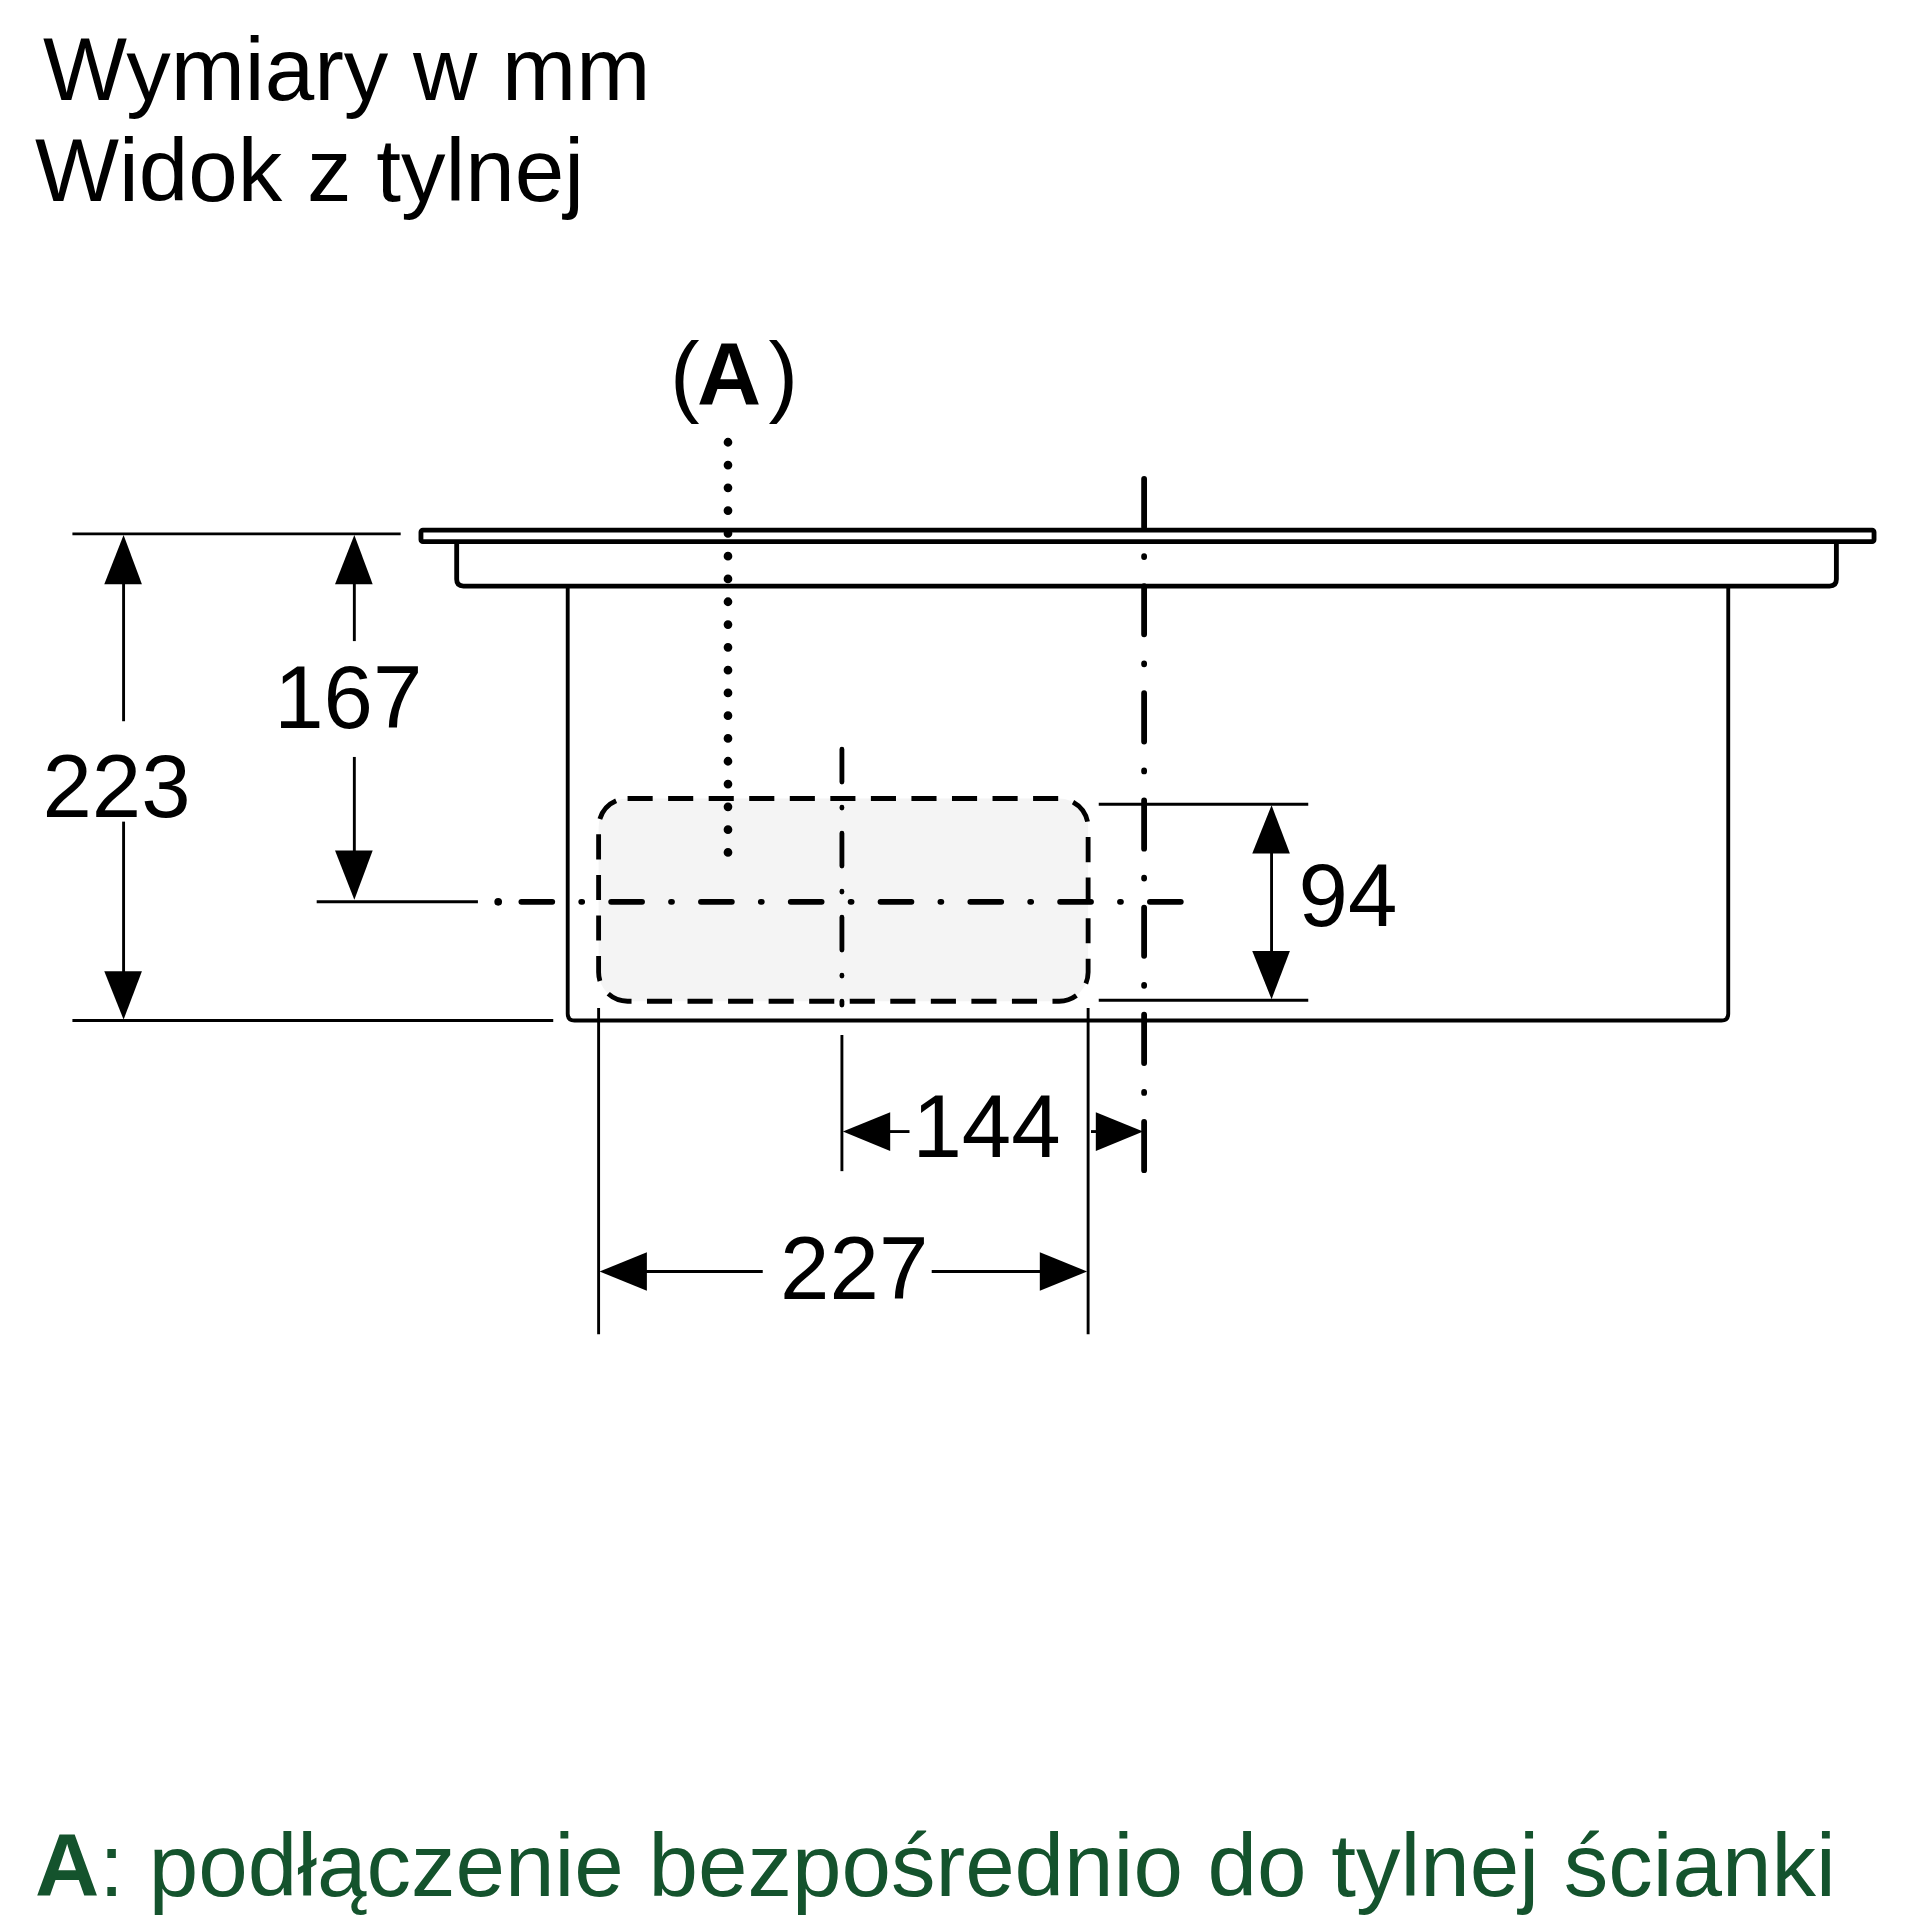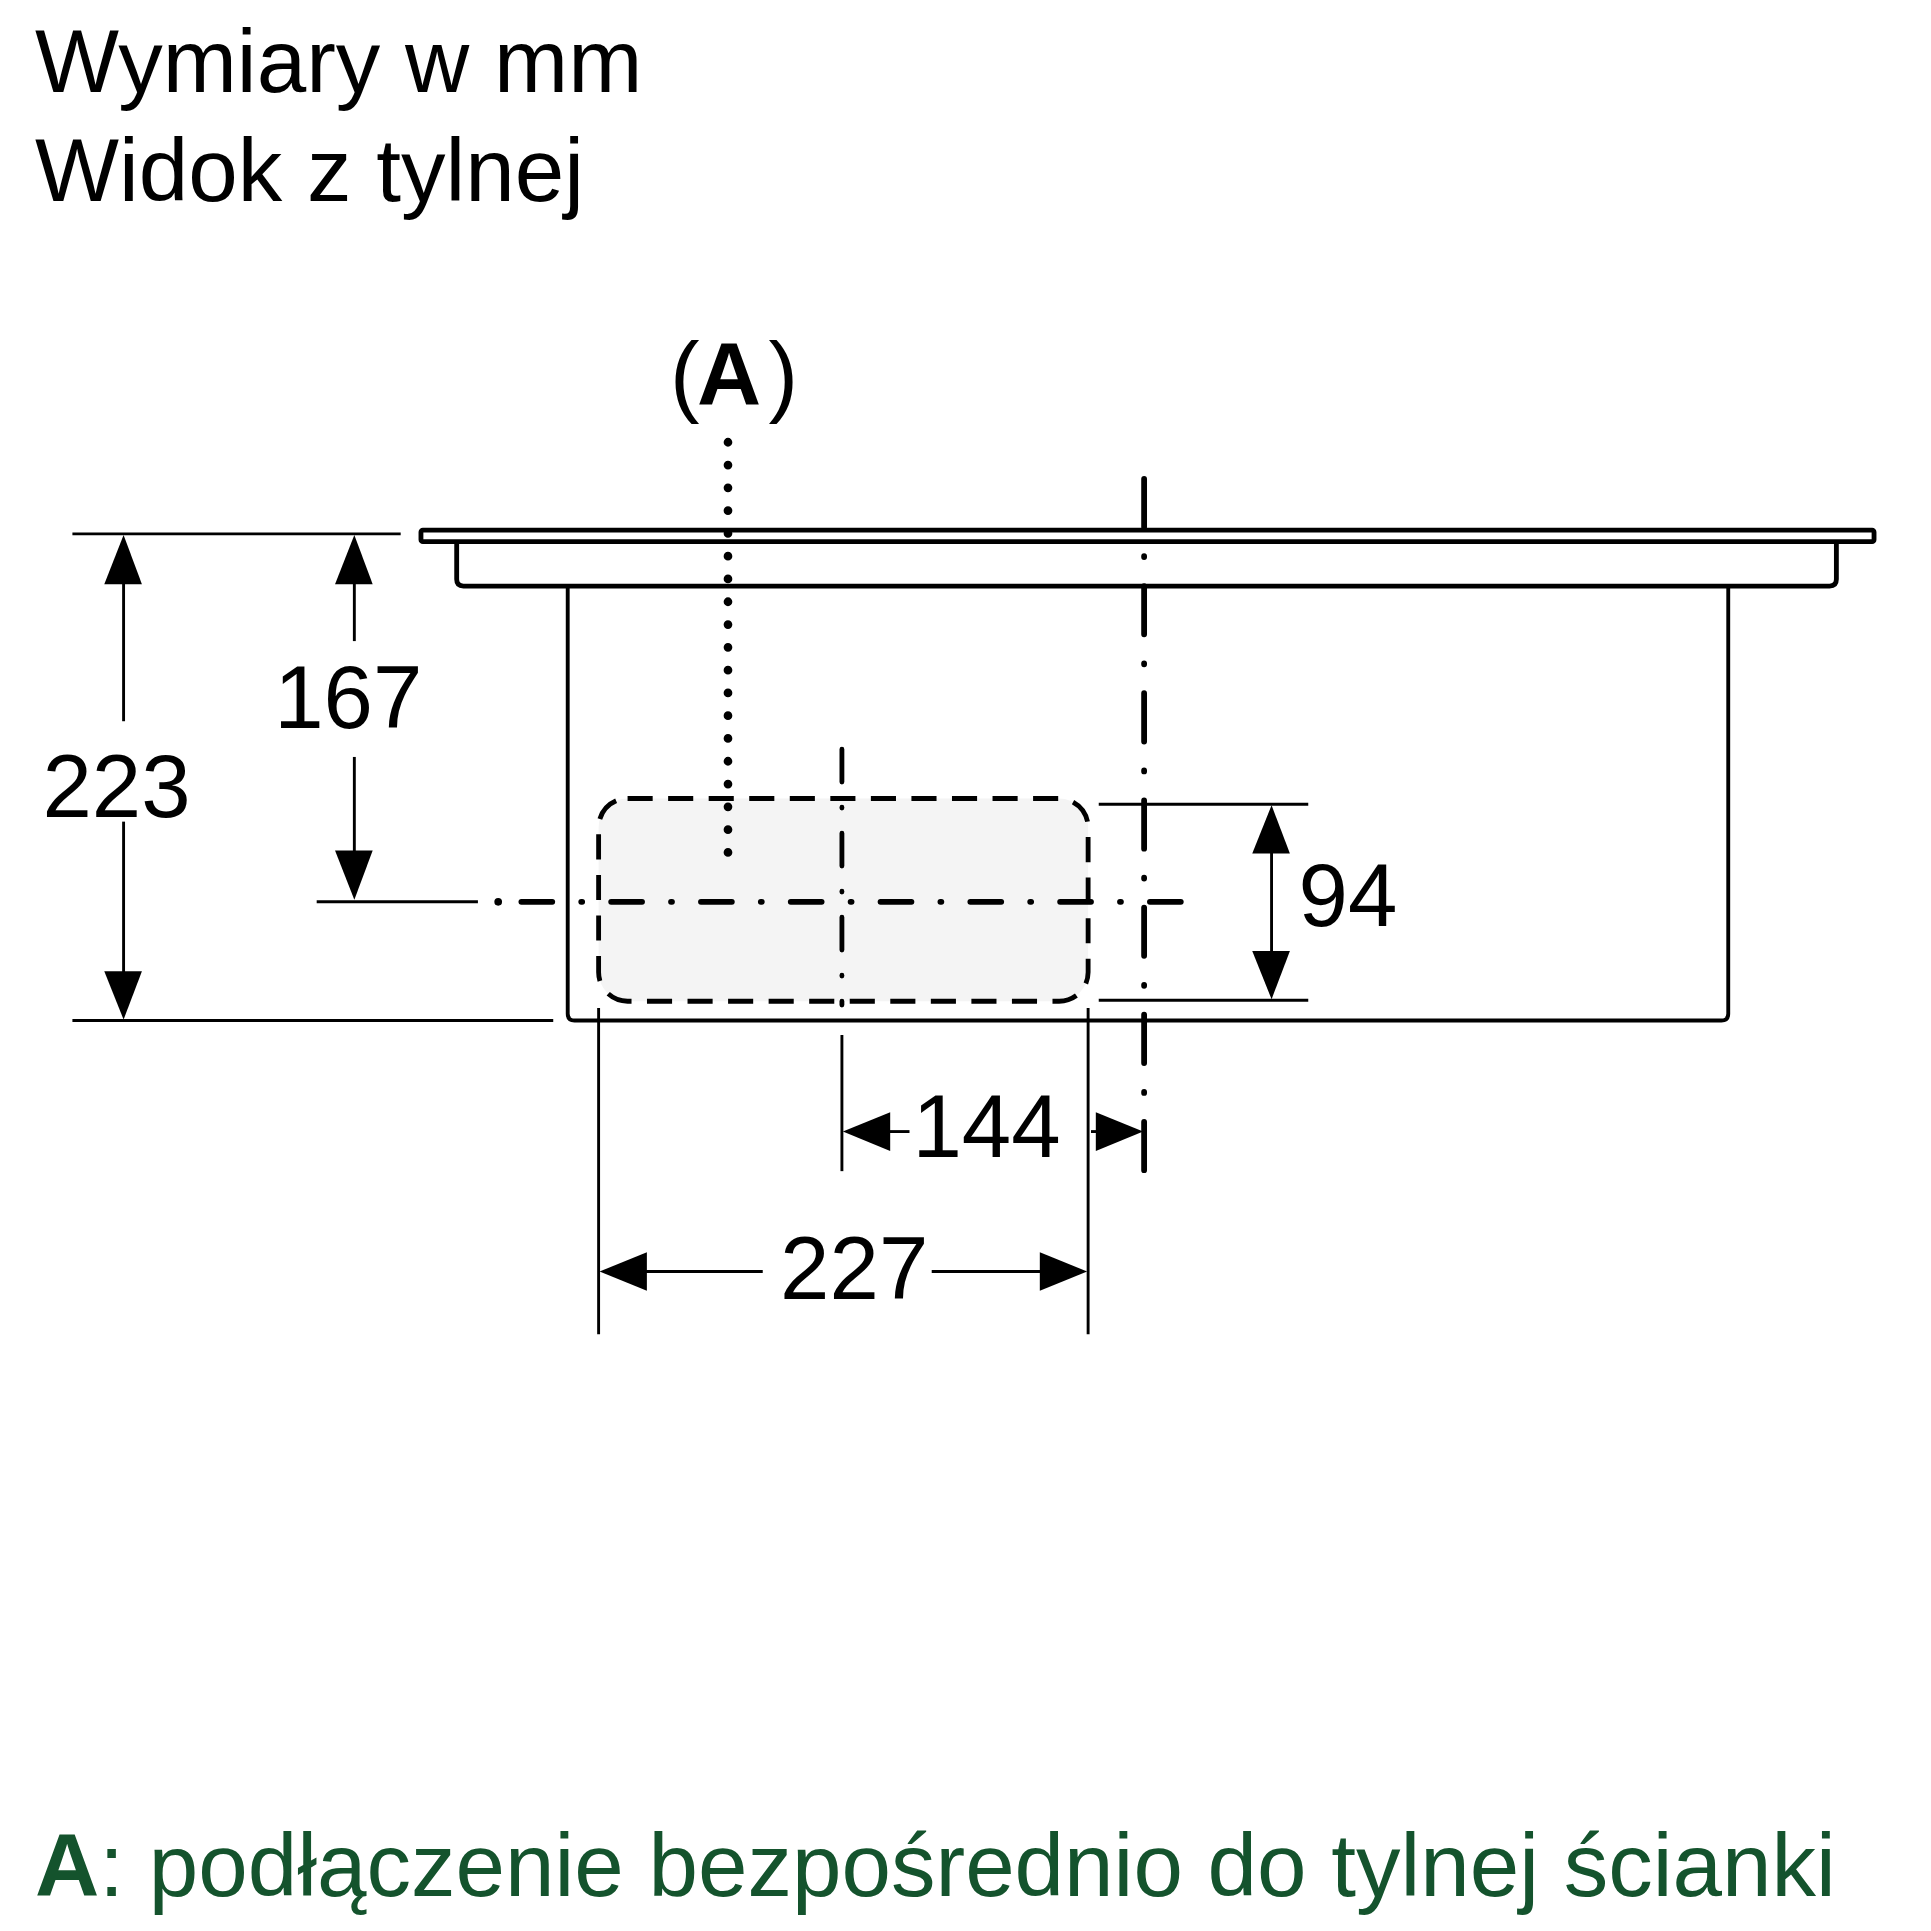--- a/index.html
+++ b/index.html
@@ -1,18 +1,18 @@
 <!DOCTYPE html>
 <html><head>
   <meta charset="utf-8">
   <style>
     html, body { margin: 0; padding: 0; background: #ffffff; }
     body { width: 1931px; height: 1931px; position: relative; overflow: hidden; font-family: "Liberation Sans", sans-serif; }
     .title { position: absolute; left: 35px; font-size: 89px; line-height: 1; color: #000; letter-spacing: 0px; }
-    #title1 { top: 17px; }
+    #title1 { top: 25px; margin-left: 8px; }
     #title2 { top: 126px; }
     svg#drawing { position: absolute; left: 0; top: 0; }
     .dimtext { font-family: "Liberation Sans", sans-serif; font-size: 92px; fill: #000; }
     .calloutA { font-family: "Liberation Sans", sans-serif; font-size: 92px; fill: #000; }
     .caption { position: absolute; left: 35px; top: 1821px; font-size: 89px; line-height: 1; color: #14532d; white-space: nowrap; }
     .caption b { font-weight: bold; }
   </style>
 </head>
 <body>
 

